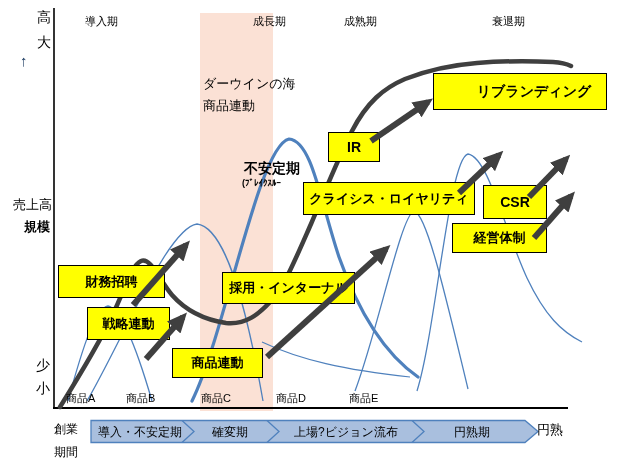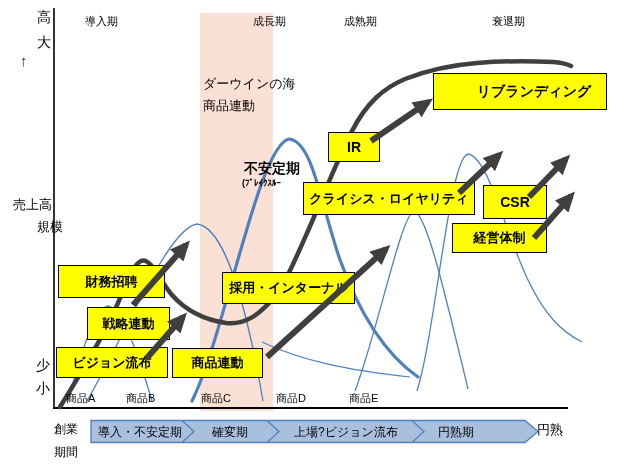--- a/index.html
+++ b/index.html
@@ -64,38 +64,37 @@
     <line x1="371" y1="141" x2="428" y2="102" stroke="#3f3f3f" stroke-width="6" marker-end="url(#mhead)"></line>
     <line x1="459" y1="193" x2="499" y2="155" stroke="#3f3f3f" stroke-width="6" marker-end="url(#mhead)"></line>
     <line x1="529" y1="197" x2="566" y2="159" stroke="#3f3f3f" stroke-width="6" marker-end="url(#mhead)"></line>
     <line x1="534" y1="238" x2="571" y2="196" stroke="#3f3f3f" stroke-width="6" marker-end="url(#mhead)"></line>
   </svg>
 
   <div class="txt ylab" style="left:37px; top:9px;">高</div>
   <div class="txt ylab" style="left:37px; top:34px;">大</div>
   <div class="txt uparrow" style="left:20px; top:52px;">↑</div>
   <div class="txt ylab2" style="left:13px; top:196px;">売上高</div>
-  <div class="txt ylab2" style="left:37px; top:218px;">規模</div>
+  <div class="txt ylab2" style="left:24px; top:218px;font-weight:bold;">規模</div>
   <div class="txt ylab" style="left:36px; top:357px;">少</div>
   <div class="txt ylab" style="left:36px; top:380px;">小</div>
 
   <div class="txt phase" style="left:85px;  top:14px;">導入期</div>
   <div class="txt phase" style="left:233px; top:14px;margin-left:20px;">成長期</div>
   <div class="txt phase" style="left:344px; top:14px;">成熟期</div>
   <div class="txt phase" style="left:492px; top:14px;">衰退期</div>
 
   <div class="txt chasm" style="left:203px; top:75px;">ダーウインの海</div>
   <div class="txt chasm" style="left:203px; top:97px;">商品連動</div>
 
   <div class="txt hit-t" style="left:244px; top:160px;">不安定期</div>
   <div class="txt hit-s" style="left:242px; top:178px;">(ﾌﾞﾚｲｸｽﾙｰ</div>
 
   <div class="tag" style="left:58px;  top:265px; width:107px; height:33px;">財務招聘</div>
   <div class="tag" style="left:87px;  top:307px; width:83px;  height:33px;">戦略連動</div>
-  <div class="tag" style="left:56px;  top:347px; width:112px; height:31px;">ビジョン流布</div>
   <div class="tag" style="left:172px; top:348px; width:91px;  height:30px;text-align:right;">商品連動</div>
   <div class="tag" style="left:222px; top:272px; width:133px; height:32px;">採用・インターナル</div>
   <div class="tag lg" style="left:328px; top:132px; width:52px; height:30px;">IR</div>
   <div class="tag" style="left:303px; top:182px; width:172px; height:33px;">クライシス・ロイヤリティ</div>
   <div class="tag lg" style="left:483px; top:185px; width:64px; height:34px;">CSR</div>
   <div class="tag" style="left:452px; top:223px; width:95px;  height:30px;">経営体制</div>
   <div class="tag lg" style="left:433px; top:73px; width:174px; height:37px;padding-left:28px;">リブランディング</div>
 
   <div class="txt prod" style="left:66px;  top:391px;">商品A</div>
   <div class="txt prod" style="left:126px; top:391px;">商品B</div>
@@ -105,19 +104,19 @@
 
   <svg class="abs z1" style="left:88px; top:419px;" width="460" height="26" viewBox="0 0 460 26">
     <path d="M3,1.5 L437,1.5 L450,12.5 L437,23.5 L3,23.5 Z" fill="#a9bfde" stroke="#4f81bd" stroke-width="1.3"></path>
     <path d="M94,1.5 L106,12.5 L94,23.5" fill="none" stroke="#4f81bd" stroke-width="1.3"></path>
     <path d="M179,1.5 L191,12.5 L179,23.5" fill="none" stroke="#4f81bd" stroke-width="1.3"></path>
     <path d="M324,1.5 L336,12.5 L324,23.5" fill="none" stroke="#4f81bd" stroke-width="1.3"></path>
   </svg>
   <div class="txt tl-lab" style="left:94px;  top:424px; width:92px;">導入・不安定期</div>
   <div class="txt tl-lab" style="left:186px; top:424px; width:88px;">確変期</div>
   <div class="txt tl-lab" style="left:276px; top:424px; width:140px;">上場?ビジョン流布</div>
-  <div class="txt tl-lab" style="left:404px; top:424px; width:104px;">円熟期</div>
+  <div class="txt tl-lab" style="left:420px; top:424px; width:104px;">円熟期</div>
   <div class="txt end-lab" style="left:537px; top:421px;">円熟</div>
 
   <div class="txt tl-side" style="left:54px; top:421px;">創業</div>
   <div class="txt tl-side" style="left:54px; top:444px;">期間</div>
 
 </div>
 
 </body></html>

